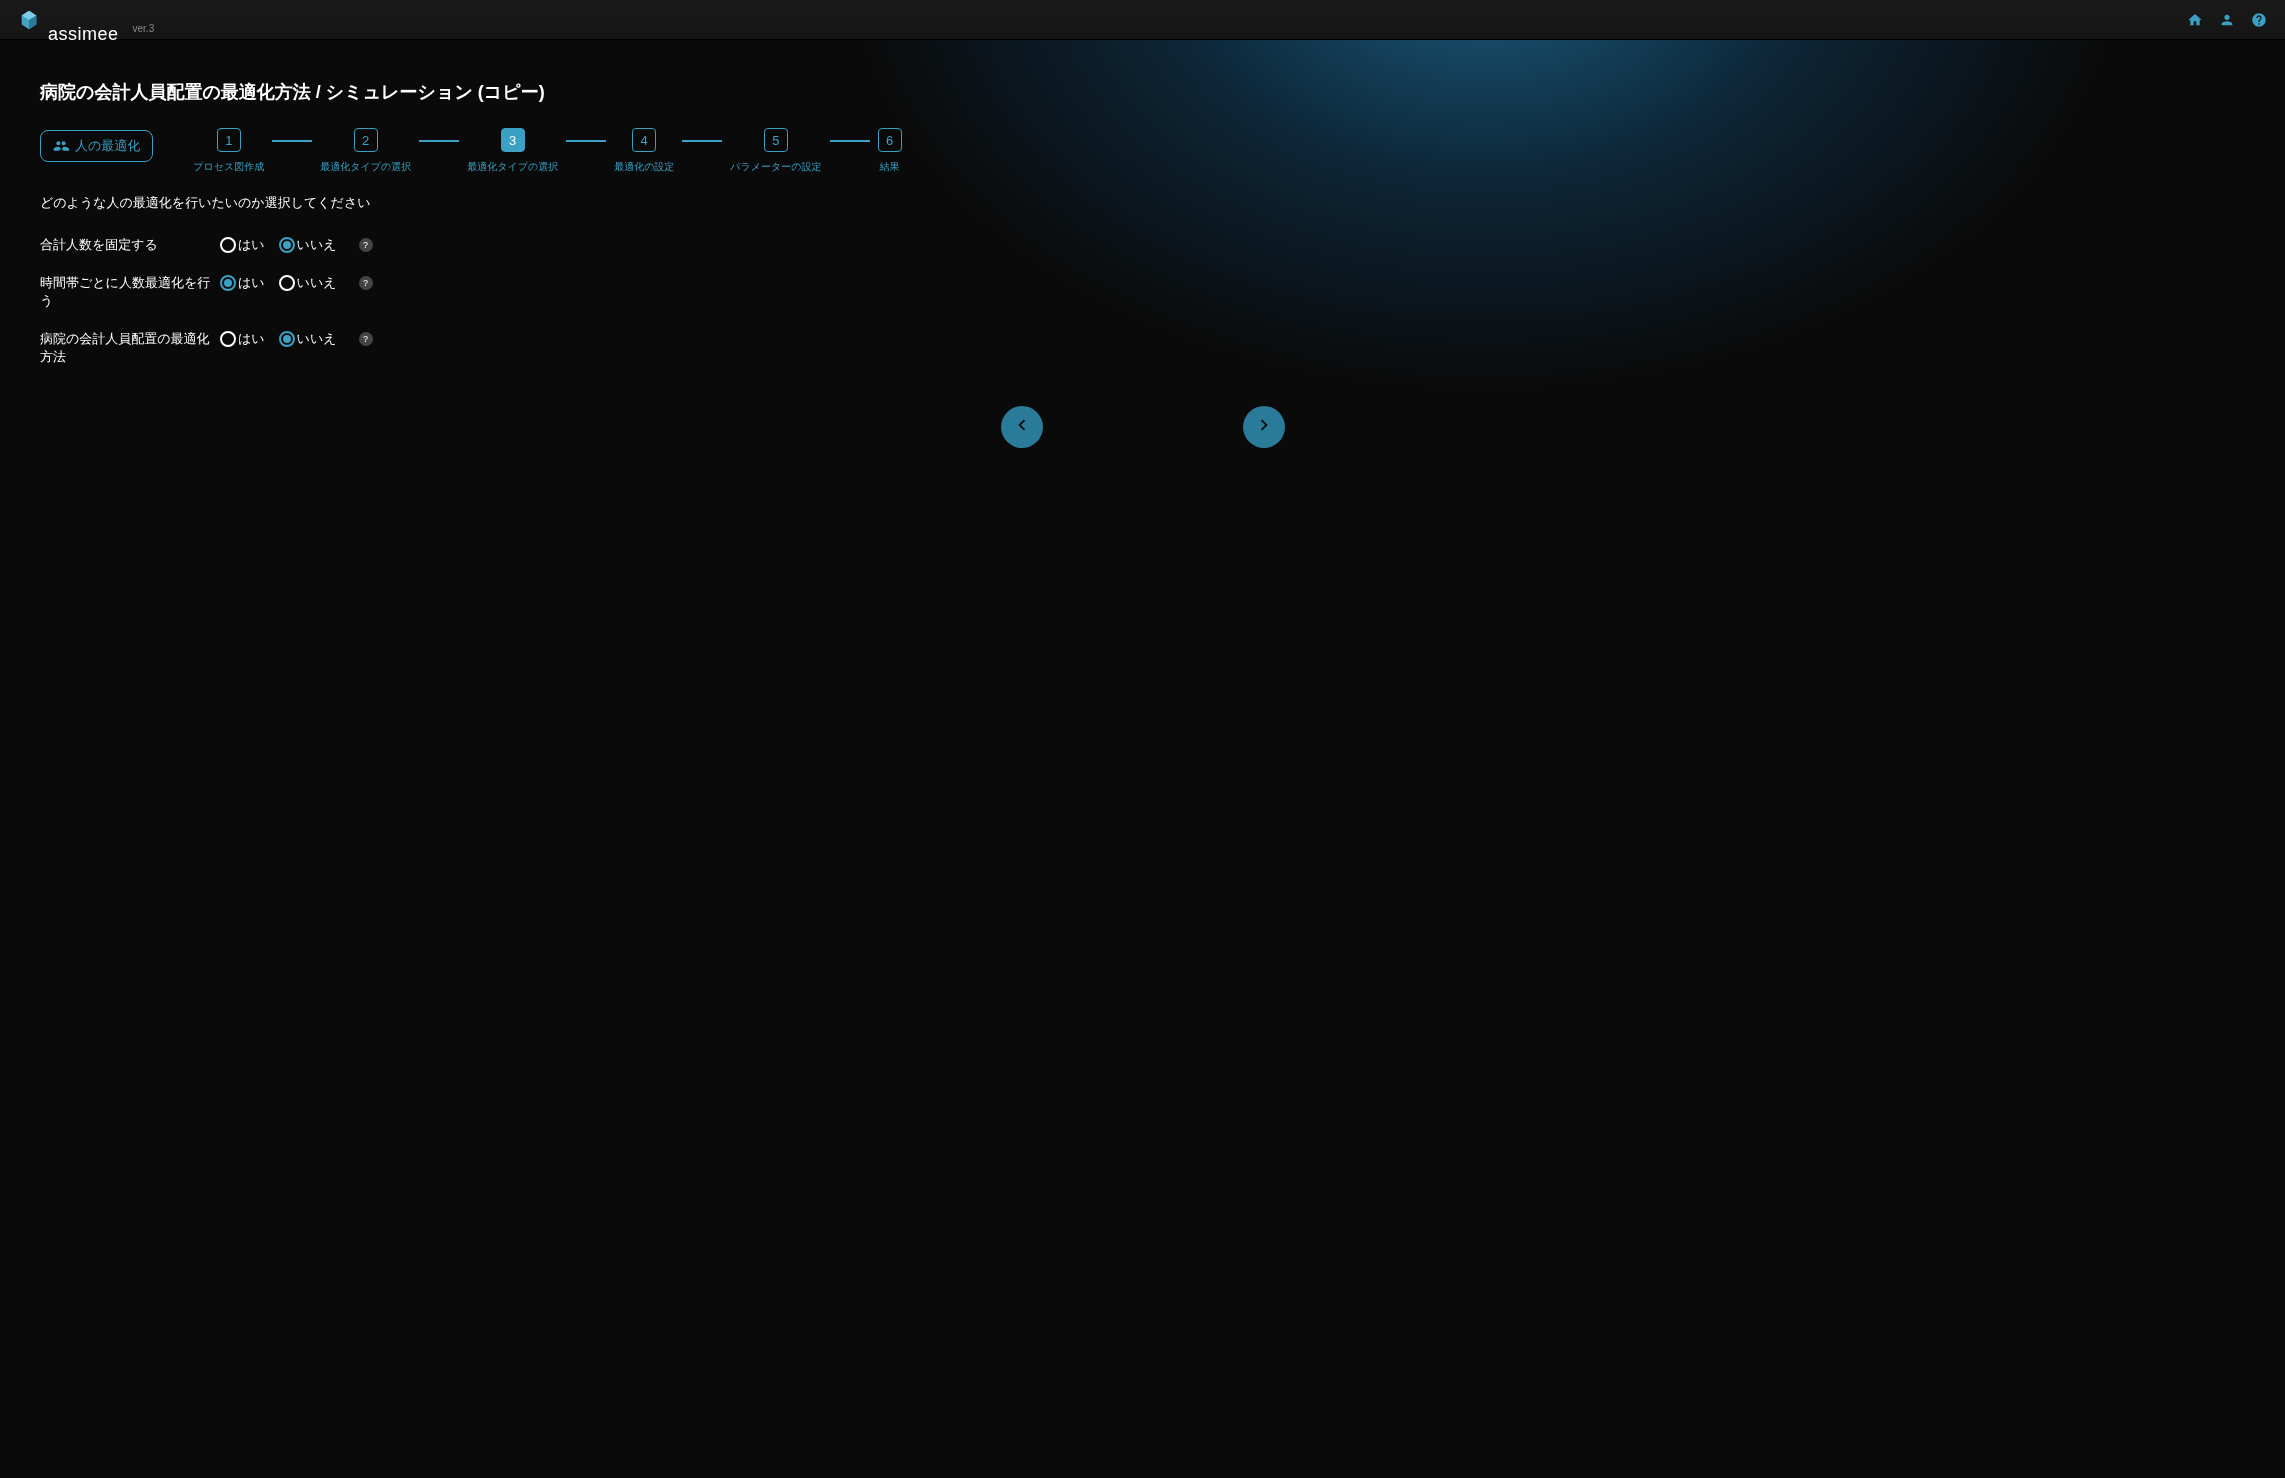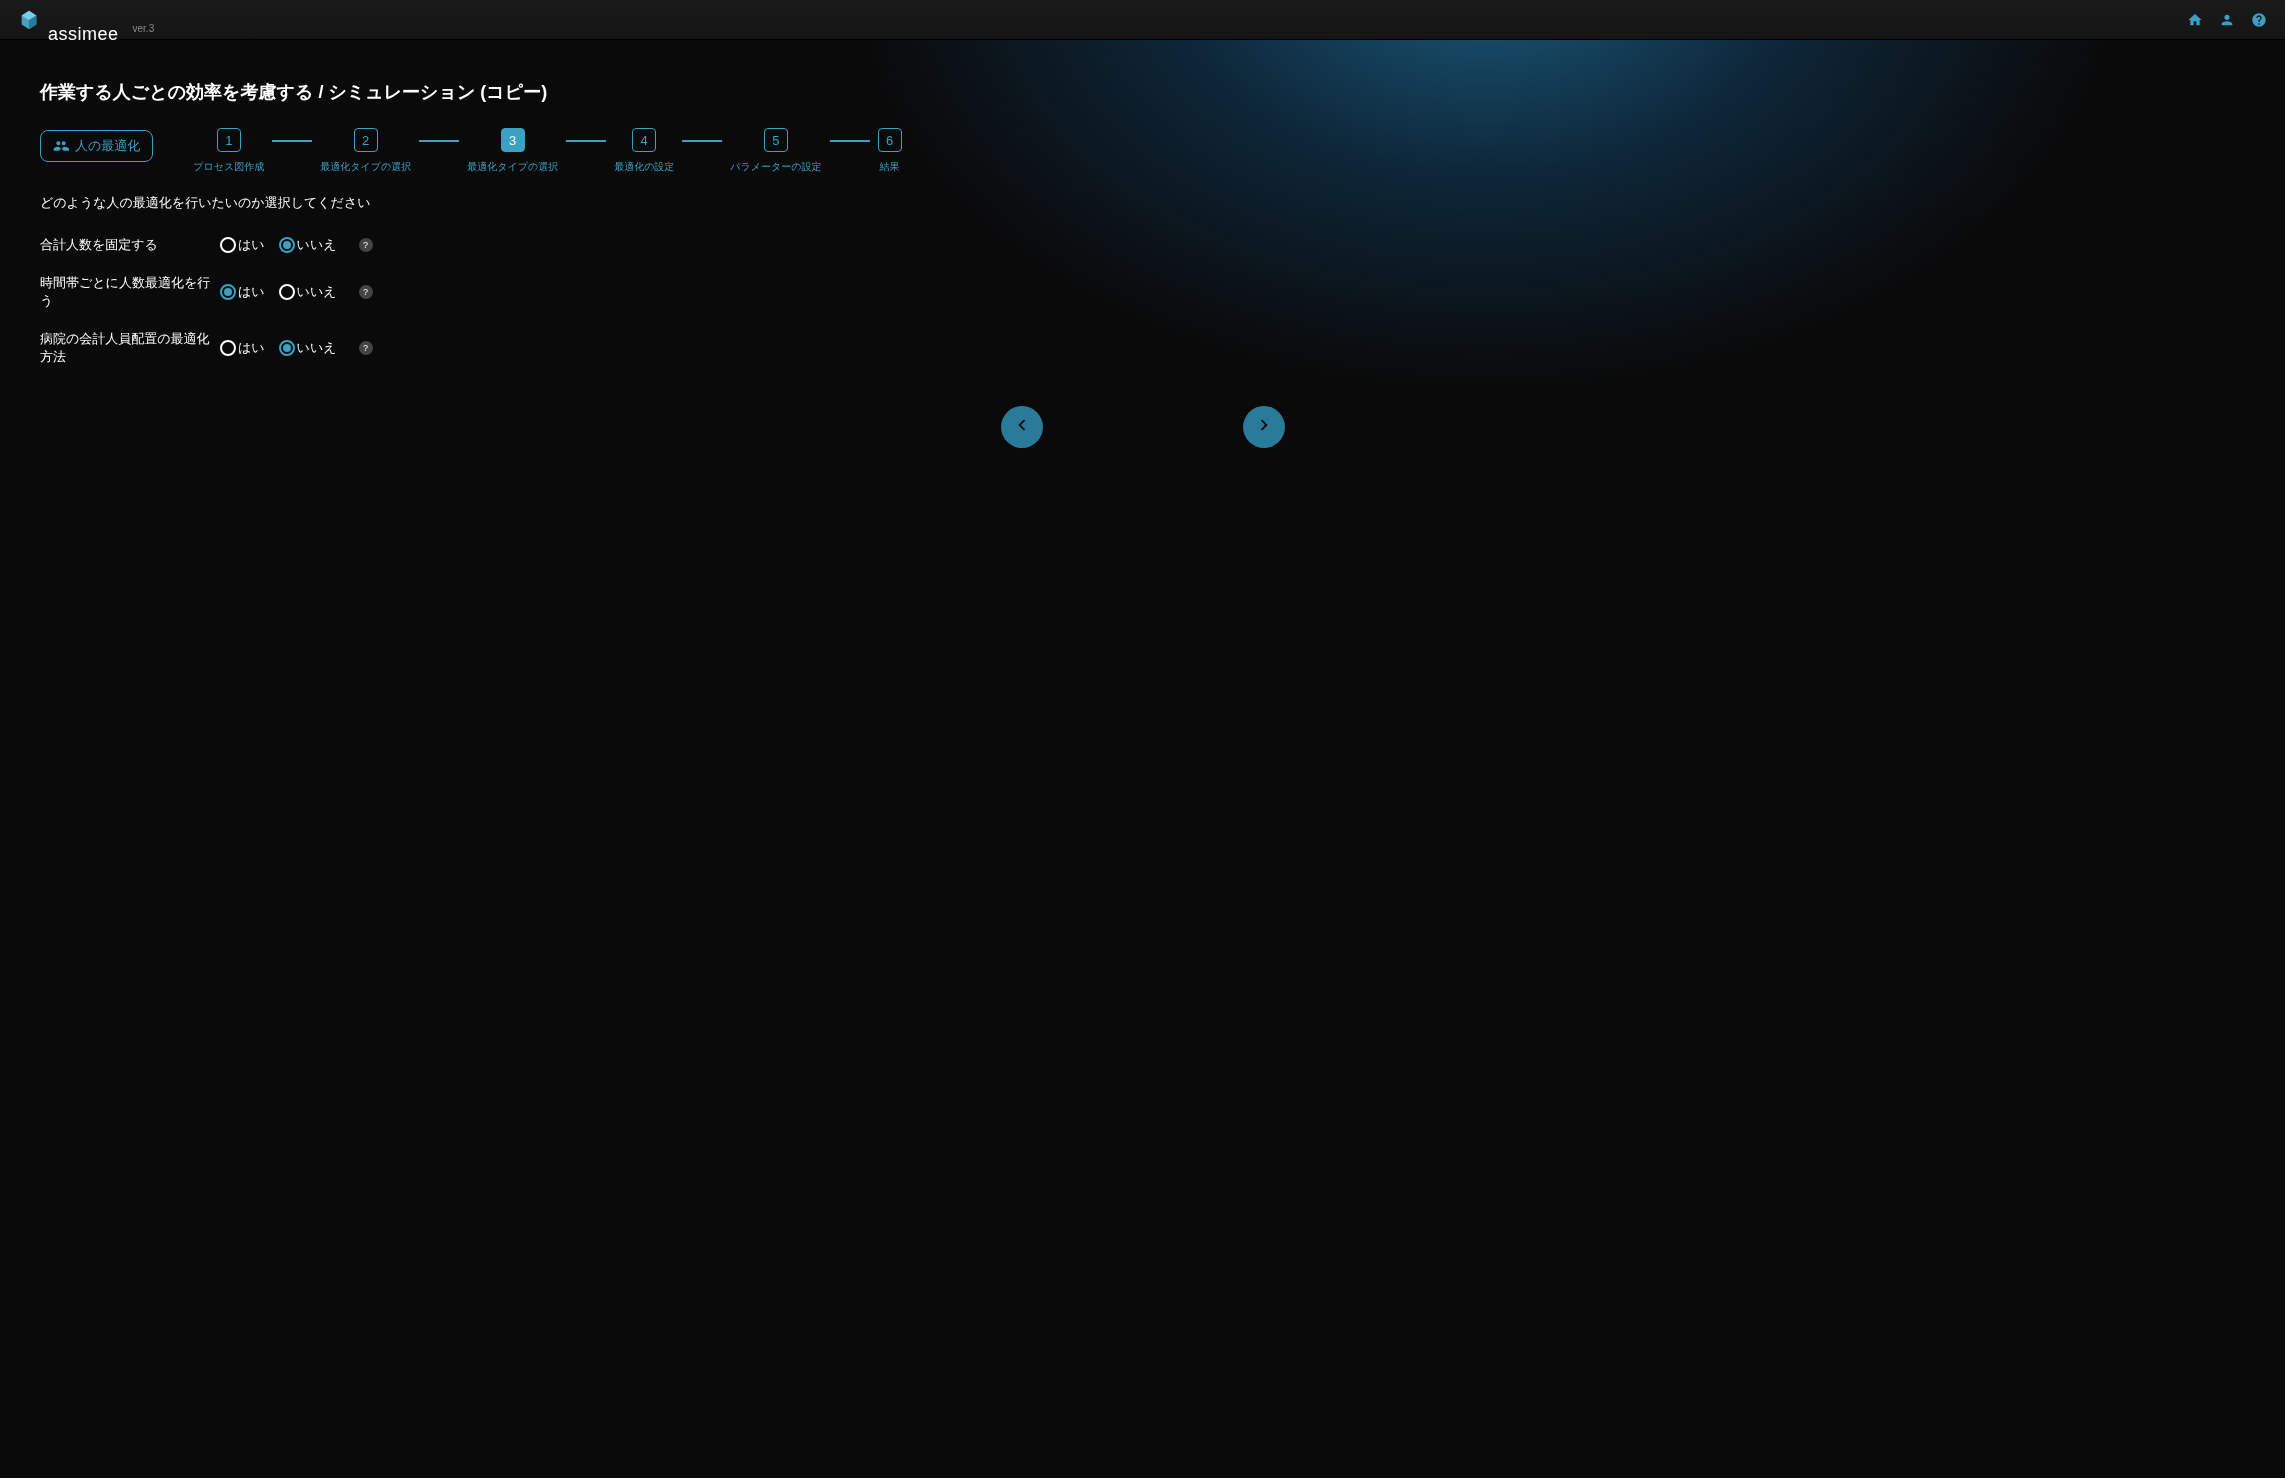--- a/index.html
+++ b/index.html
@@ -139,21 +139,21 @@
       margin: 0 8px;
       margin-top: 12px;
     }
     .instruction {
       font-size: 13px;
       color: #fff;
       margin-bottom: 24px;
     }
     .option-row {
       display: flex;
-      align-items: center;
+      align-items: flex-start;
       margin-bottom: 20px;
     }
     .option-label {
       font-size: 13px;
       color: #fff;
       width: 180px;
     }
     .radio-group {
       display: flex;
       align-items: center;
@@ -256,21 +256,21 @@
     </div>
     <div class="header-icon">
       <svg viewBox="0 0 24 24" width="16" height="16" fill="currentColor">
           <path d="M12 2C6.48 2 2 6.48 2 12s4.48 10 10 10 10-4.48 10-10S17.52 2 12 2zm1 17h-2v-2h2v2zm2.07-7.75l-.9.92C13.45 12.9 13 13.5 13 15h-2v-.5c0-1.1.45-2.1 1.17-2.83l1.24-1.26c.37-.36.59-.86.59-1.41 0-1.1-.9-2-2-2s-2 .9-2 2H8c0-2.21 1.79-4 4-4s4 1.79 4 4c0 .88-.36 1.68-.93 2.25z"></path>
         </svg>
     </div>
   </div>
 </div>
 
 <div class="main-bg">
-  <h1 class="page-title">作業する人ごとの効率を考慮する / シミュレーション (コピー)</h1>
+  <h1 class="page-title">病院の会計人員配置の最適化方法 / シミュレーション (コピー)</h1>
 
   <div class="stepper-row">
     <div class="type-badge">
       <span class="type-badge-icon">
         <svg viewBox="0 0 24 24" width="16" height="16" fill="currentColor">
             <path d="M16 11c1.66 0 3-1.34 3-3s-1.34-3-3-3-3 1.34-3 3 1.34 3 3 3zm-8 0c1.66 0 3-1.34 3-3S9.66 5 8 5 5 6.34 5 8s1.34 3 3 3zm0 2c-2.33 0-7 1.17-7 3.5V19h8l3-3-3-3zm8 0l-3 3 3 3h8v-2.5c0-2.33-4.67-3.5-8-3.5z"></path>
           </svg>
       </span>
       <span>人の最適化</span>
     </div>

